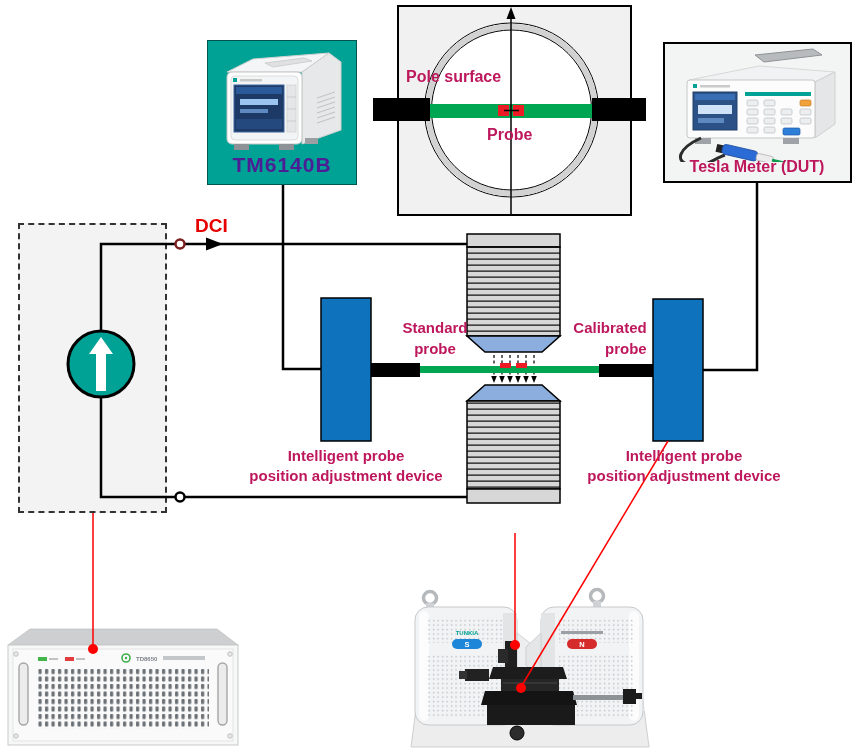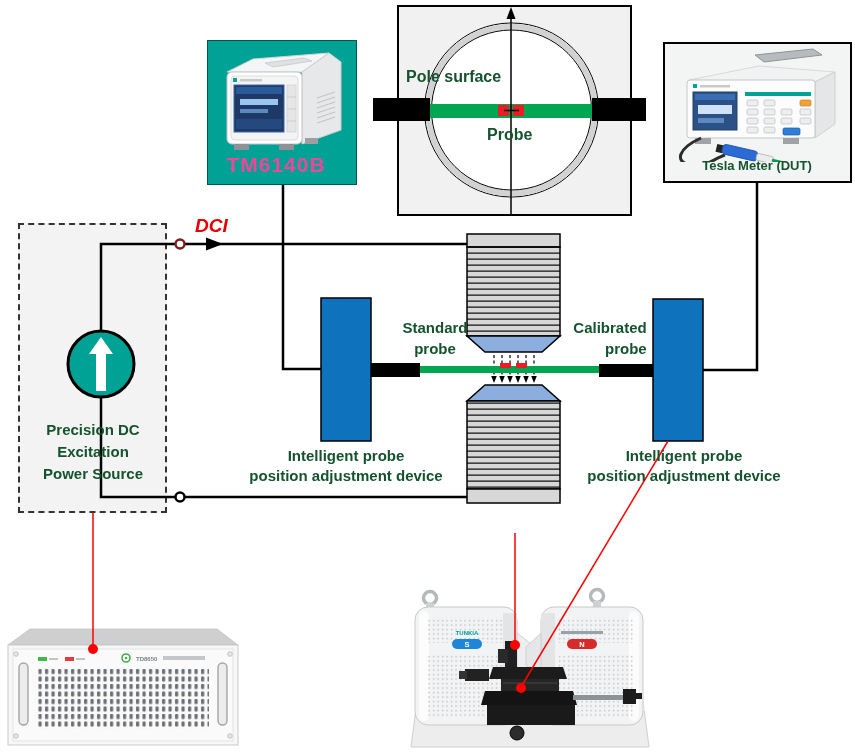--- a/index.html
+++ b/index.html
@@ -5,33 +5,33 @@
   html,body{margin:0;padding:0;background:#fff;}
   #canvas{position:relative;width:855px;height:752px;background:#ffffff;overflow:hidden;
           font-family:"Liberation Sans",sans-serif;}
   .box{position:absolute;box-sizing:border-box;}
   #pole-box{left:397px;top:5px;width:235px;height:211px;background:#f1f1f1;border:2px solid #000;z-index:1;}
   #tm-box{left:207px;top:40px;width:150px;height:145px;background:#00a295;border:1px solid #00564e;z-index:1;}
   #tesla-box{left:663px;top:42px;width:189px;height:141px;background:#f3f4f4;border:2px solid #000;z-index:1;}
   #power-box{left:18px;top:223px;width:149px;height:290px;background:#f3f3f3;border:2px dashed #333;z-index:1;}
   .photo{position:absolute;z-index:2;}
   #overlay{position:absolute;left:0;top:0;z-index:3;pointer-events:none;}
-  .lbl{position:absolute;z-index:4;color:#14532d;font-weight:bold;white-space:nowrap;}
+  .lbl{position:absolute;z-index:4;color:#be185d;font-weight:bold;white-space:nowrap;}
   .ctr{transform:translateX(-50%);text-align:center;}
-  #lbl-dci{left:195px;top:215px;font-size:19px;font-style:italic;color:#e60000;}
+  #lbl-dci{left:195px;top:215px;font-size:19px;color:#e60000;}
   #lbl-standard-probe{left:413px;top:317px;font-size:15px;line-height:21px;margin-left:22px;}
   #lbl-calibrated-probe{left:610px;top:317px;font-size:15px;line-height:21px;text-align:right;}
   #lbl-left-adjust{left:346px;top:446px;font-size:15px;line-height:20px;}
   #lbl-right-adjust{left:684px;top:446px;font-size:15px;line-height:20px;}
   #lbl-electromagnet{left:517px;top:509px;font-size:16px;}
   #lbl-power{left:93px;top:419px;font-size:15px;line-height:22px;}
   #lbl-pole-surface{left:406px;top:68px;font-size:16px;}
   #lbl-probe{left:487px;top:126px;font-size:16px;}
-  #lbl-tm{left:276px;top:153px;font-size:21px;color:#ec4899;letter-spacing:1px;}
-  #lbl-tesla{left:757px;top:158px;font-size:13px;text-align:center;}
+  #lbl-tm{left:282px;top:153px;font-size:21px;color:#4c1d95;letter-spacing:1px;}
+  #lbl-tesla{left:757px;top:158px;font-size:16px;text-align:center;}
 </style>
 </head>
 <body>
 
 <div id="canvas">
 
   <div id="pole-box" class="box"></div>
   <div id="tm-box" class="box"></div>
   <div id="tesla-box" class="box"></div>
   <div id="power-box" class="box"></div>
@@ -282,19 +282,14 @@
     <div>probe</div>
   </div>
   <div class="lbl ctr" id="lbl-left-adjust">
     <div>Intelligent probe</div>
     <div>position adjustment device</div>
   </div>
   <div class="lbl ctr" id="lbl-right-adjust">
     <div>Intelligent probe</div>
     <div>position adjustment device</div>
   </div>
-  <div class="lbl ctr" id="lbl-power">
-    <div>Precision DC</div>
-    <div>Excitation</div>
-    <div>Power Source</div>
-  </div>
 
 </div>
 
 </body></html>

